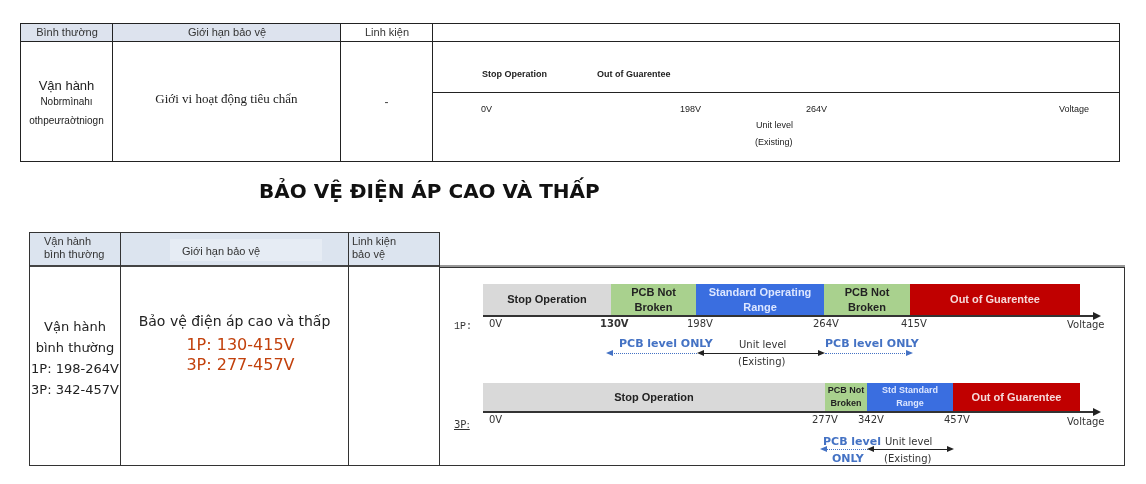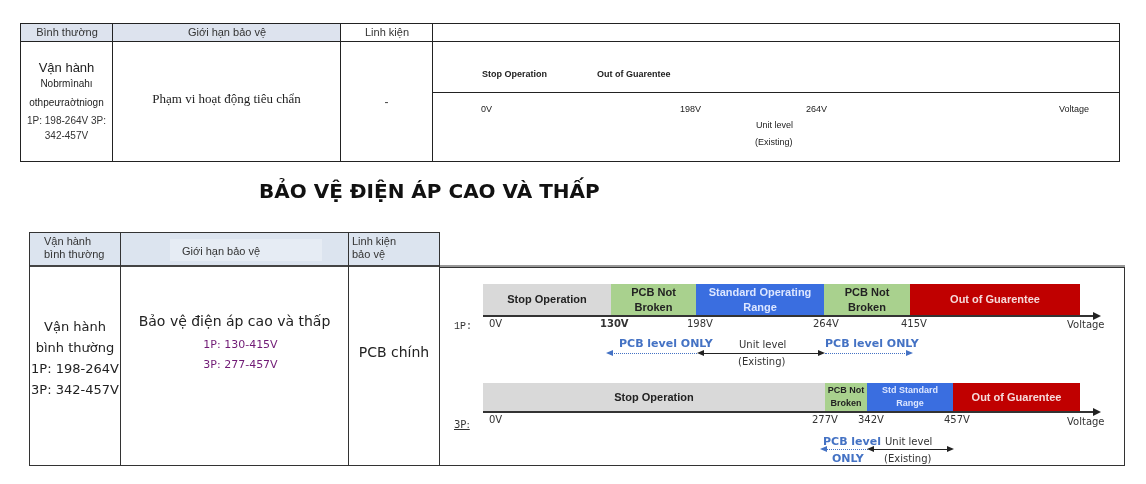--- a/index.html
+++ b/index.html
@@ -28,21 +28,21 @@
   
   .t2 { position: absolute; left: 29px; top: 232px; width: 411px; height: 234px; border-top: 1px solid #333; border-left: 1px solid #333; border-bottom: 1px solid #333; }
   .t2 .hrow { position: absolute; left: 0; right: 0; top: 0; height: 34px; background: #dce4ef; border-bottom: 2px solid #444; }
   .t2 .vline { position: absolute; top: 0; bottom: 0; width: 1px; background: #333; }
   .t2 .hcell { position: absolute; top: 2px; font-size: 11px; color: #333; line-height: 13px; }
   .t2 .hpill { position: absolute; left: 140px; top: 6px; width: 152px; height: 22px; background: #e6ecf4; }
   .t2 .body { position: absolute; top: 36px; bottom: 0; display: flex; flex-direction: column; align-items: center; justify-content: center; text-align: center; }
   .t2 .b1 { font-family: "DejaVu Sans", sans-serif; font-size: 13px; color: #222; line-height: 21px; }
   .t2 .b1 .title { color: #222; }
   .t2 .b2 .title { font-family: "DejaVu Sans", sans-serif; font-size: 14px; color: #222; margin-bottom: 6px; }
-  .t2 .b2 .r { font-family: "DejaVu Sans", sans-serif; font-size: 11px; color: #701a75; line-height: 20px; margin-left: 12px; }
+  .t2 .b2 .r { font-family: "DejaVu Sans", sans-serif; font-size: 16px; color: #c2410c; line-height: 20px; margin-left: 12px; }
   .t2 .b3 { font-family: "DejaVu Sans", sans-serif; font-size: 14px; color: #222; }
 
   .chartbox { position: absolute; left: 440px; top: 267px; width: 685px; height: 199px; border: 1px solid #333; border-left: none; }
   .topline { position: absolute; left: 440px; top: 265px; width: 685px; height: 2px; background: #999; }
 
   
   .seg { position: absolute; display: flex; align-items: center; justify-content: center; text-align: center; font-weight: bold; line-height: 15px; }
   .seg span { display: block; }
   .axis { position: absolute; height: 2px; background: #333; }
   .axis-arrow { position: absolute; width: 0; height: 0; border-top: 4px solid transparent; border-bottom: 4px solid transparent; border-left: 8px solid #222; }
@@ -67,26 +67,22 @@
   <div class="hdr" style="left:412px;right:0;"></div>
 
   <div class="vline" style="left:91px;"></div>
   <div class="vline" style="left:319px;"></div>
   <div class="vline" style="left:411px;"></div>
 
   <div class="cell c1" style="left:0;width:91px;">
     <div class="big">Vận hành</div>
     <div class="garbled">Nobrmìnahı</div>
     <div class="garbled2">othpeưraờtniogn</div>
-    <div class="small">
-      <div>1P: 198-264V 3P:</div>
-      <div>342-457V</div>
-    </div>
-  </div>
-  <div class="cell c2" style="left:92px;width:227px;padding-bottom:6px;">Phạm vi hoạt động tiêu chẩn</div>
+  </div>
+  <div class="cell c2" style="left:92px;width:227px;padding-bottom:6px;">Giới vi hoạt động tiêu chẩn</div>
   <div class="cell c3" style="left:320px;width:91px;">-</div>
 
   <div class="hline"></div>
   <div class="txt bold" style="left:461px;top:45px;">Stop Operation</div>
   <div class="txt bold" style="left:576px;top:45px;">Out of Guarentee</div>
   <div class="txt" style="left:460px;top:80px;">0V</div>
   <div class="txt" style="left:659px;top:80px;">198V</div>
   <div class="txt" style="left:785px;top:80px;">264V</div>
   <div class="txt" style="left:1038px;top:80px;">Voltage</div>
   <div class="txt" style="left:735px;top:96px;">Unit level</div>
@@ -116,21 +112,20 @@
     <div class="title">Vận hành</div>
     <div class="title">bình thường</div>
     <div>1P: 198-264V</div>
     <div>3P: 342-457V</div>
   </div>
   <div class="body b2" style="left:91px;width:227px;padding-bottom:46px;">
     <div class="title">Bảo vệ điện áp cao và thấp</div>
     <div class="r">1P: 130-415V</div>
     <div class="r">3P: 277-457V</div>
   </div>
-  <div class="body b3" style="left:319px;width:90px;padding-bottom:30px;">PCB chính</div>
 </div>
 
 <div class="topline"></div>
 <div class="chartbox"></div>
 
 <div>
   <div class="seg" style="left:483px;top:284px;width:128px;height:31px;background:#d9d9d9;color:#222;font-size:11px;">
     <span>Stop Operation</span>
   </div>
   <div class="seg" style="left:611px;top:284px;width:85px;height:31px;background:#a9d18e;color:#222;font-size:11px;flex-direction:column;">

